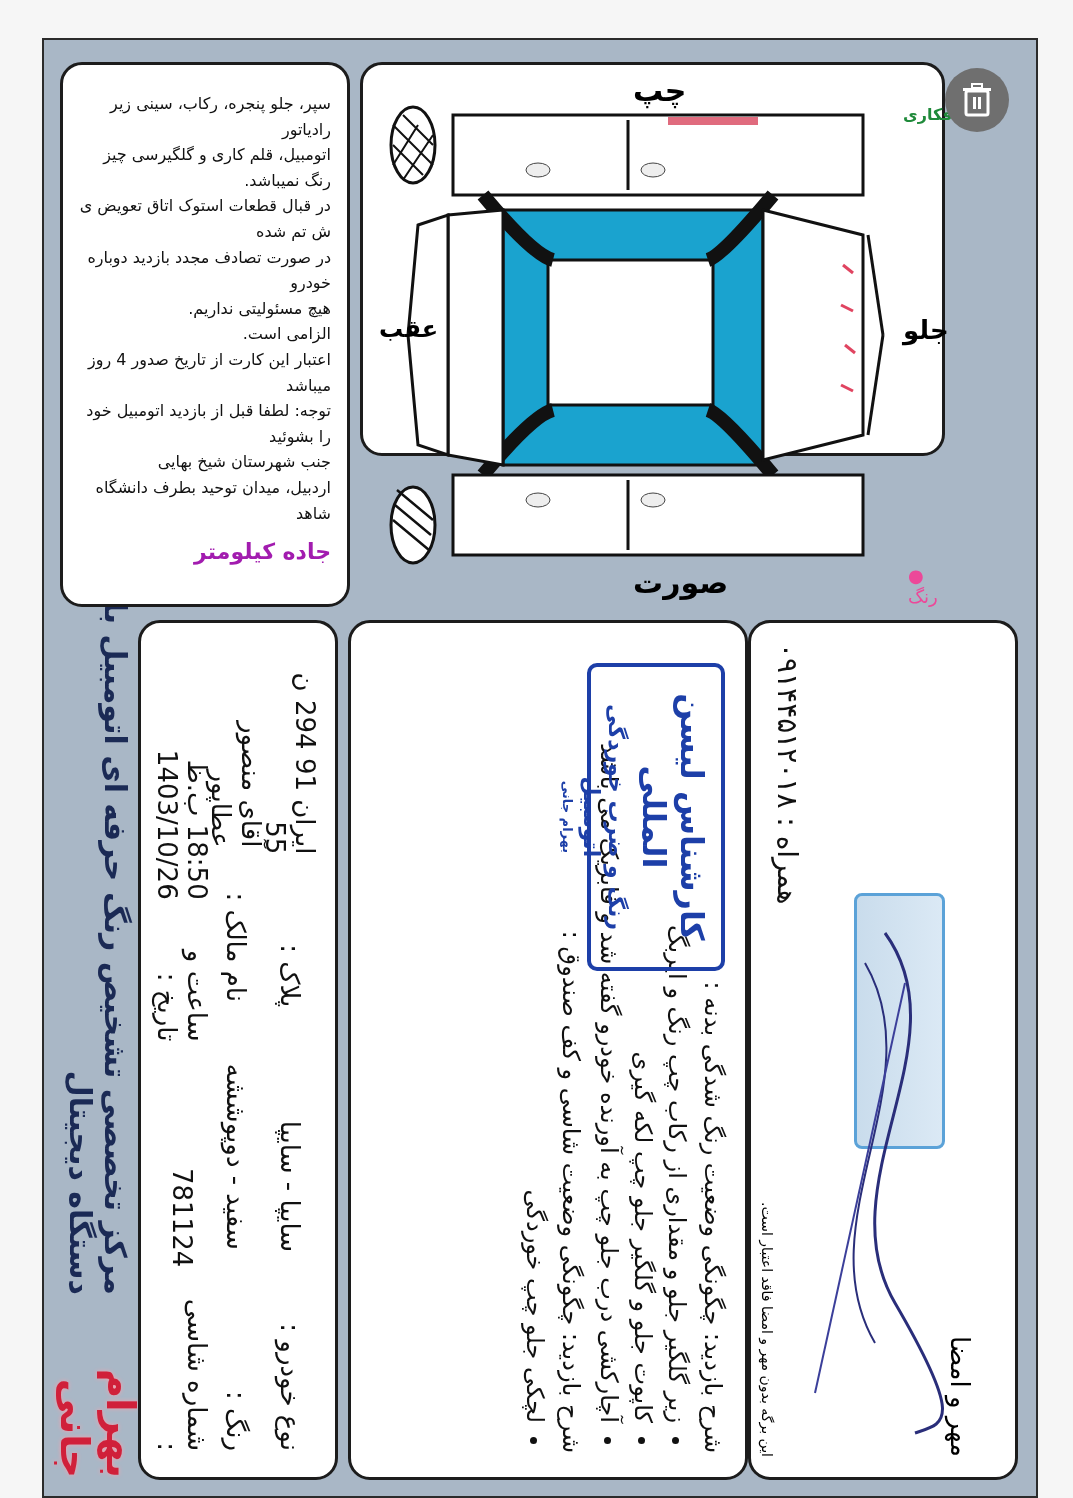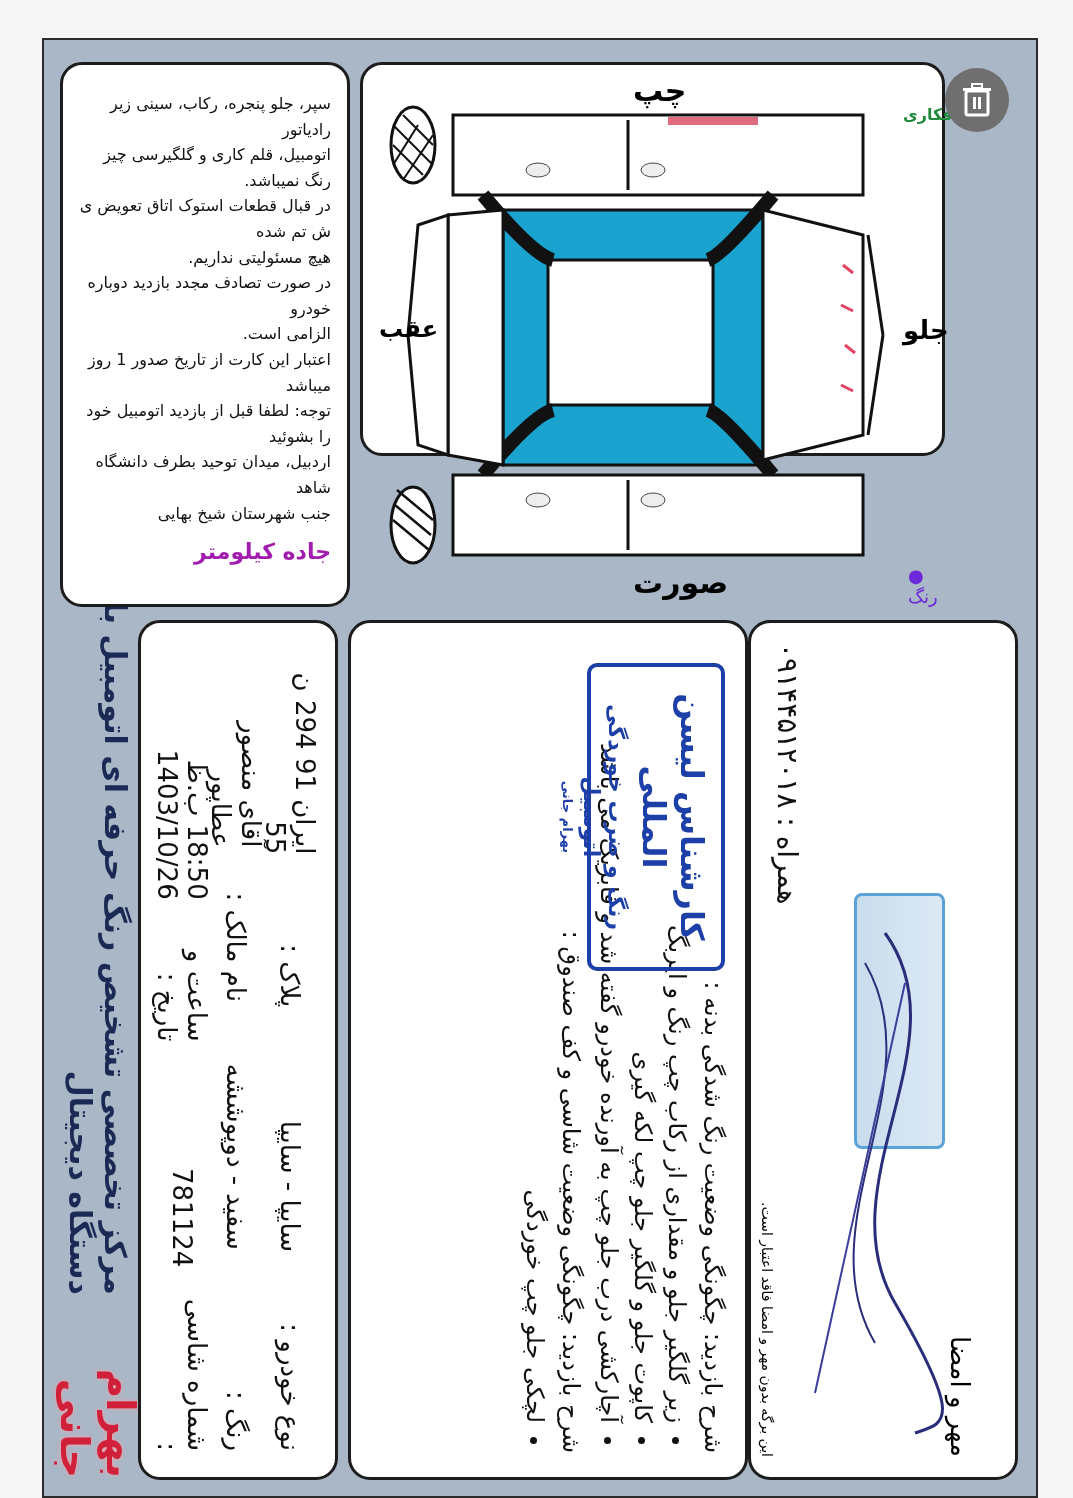--- a/index.html
+++ b/index.html
@@ -139,35 +139,35 @@
 
     <ellipse cx="50" cy="80" rx="22" ry="38" fill="#fff" stroke="#111" stroke-width="3"></ellipse>
     <path d="M30 60 L70 100 M30 80 L60 110 M40 50 L70 80 M30 100 L55 60 M40 115 L70 70" stroke="#111" stroke-width="2"></path>
     <ellipse cx="50" cy="460" rx="22" ry="38" fill="#fff" stroke="#111" stroke-width="3"></ellipse>
     <path d="M32 440 L68 470 M30 455 L66 485 M34 425 L70 455" stroke="#111" stroke-width="2.5"></path>
   </svg>
   <div class="lbl-car" style="left:270px; top:8px;">چپ</div>
   <div class="lbl-car" style="left:270px; top:500px;">صورت</div>
   <div class="lbl-car" style="left:540px; top:250px; font-size:26px;">جلو</div>
   <div class="lbl-car" style="left:16px; top:250px; font-size:24px;">عقب</div>
-  <div style="position:absolute; left:545px; top:500px; color:#6d28d9; font-size:18px;">● <span>رنگ</span></div>
+  <div style="position:absolute; left:545px; top:500px; color:#ec4899; font-size:18px;">● <span>رنگ</span></div>
   <div style="position:absolute; left:540px; top:40px; color:#1f8a3a; font-size:16px; font-weight:bold;">صافکاری</div>
 </div>
 
 <div class="box rules" style="left:60px; top:62px; width:290px; height:545px; padding:26px 16px; font-size:16px;">
   <div>سپر، جلو پنجره، رکاب، سینی زیر رادیاتور</div>
   <div>اتومبیل، قلم کاری و گلگیرسی چیز رنگ نمیباشد.</div>
   <div>در قبال قطعات استوک اتاق تعویض ی ش تم شده</div>
+  <div>در صورت تصادف مجدد بازدید دوباره خودرو</div>
   <div>هیچ مسئولیتی نداریم.</div>
-  <div>در صورت تصادف مجدد بازدید دوباره خودرو</div>
   <div>الزامی است.</div>
-  <div>اعتبار این کارت از تاریخ صدور 1 روز میباشد</div>
+  <div>اعتبار این کارت از تاریخ صدور 4 روز میباشد</div>
   <div>توجه: لطفا قبل از بازدید اتومبیل خود را بشوئید</div>
+  <div>جنب شهرستان شیخ بهایی</div>
   <div>اردبیل، میدان توحید بطرف دانشگاه شاهد</div>
-  <div>جنب شهرستان شیخ بهایی</div>
   <div style="color:#a21caf; font-weight:bold; font-size:22px; margin-top:8px;">جاده کیلومتر</div>
 </div>
 
 <div class="trash">
   <svg width="30" height="34" viewBox="0 0 30 34">
     <rect x="4" y="8" width="22" height="24" rx="2" fill="none" stroke="#fff" stroke-width="3"></rect>
     <rect x="1" y="5" width="28" height="3" fill="#fff"></rect>
     <rect x="10" y="1" width="10" height="4" fill="none" stroke="#fff" stroke-width="2"></rect>
     <rect x="11" y="14" width="3" height="12" fill="#fff"></rect>
     <rect x="16" y="14" width="3" height="12" fill="#fff"></rect>

